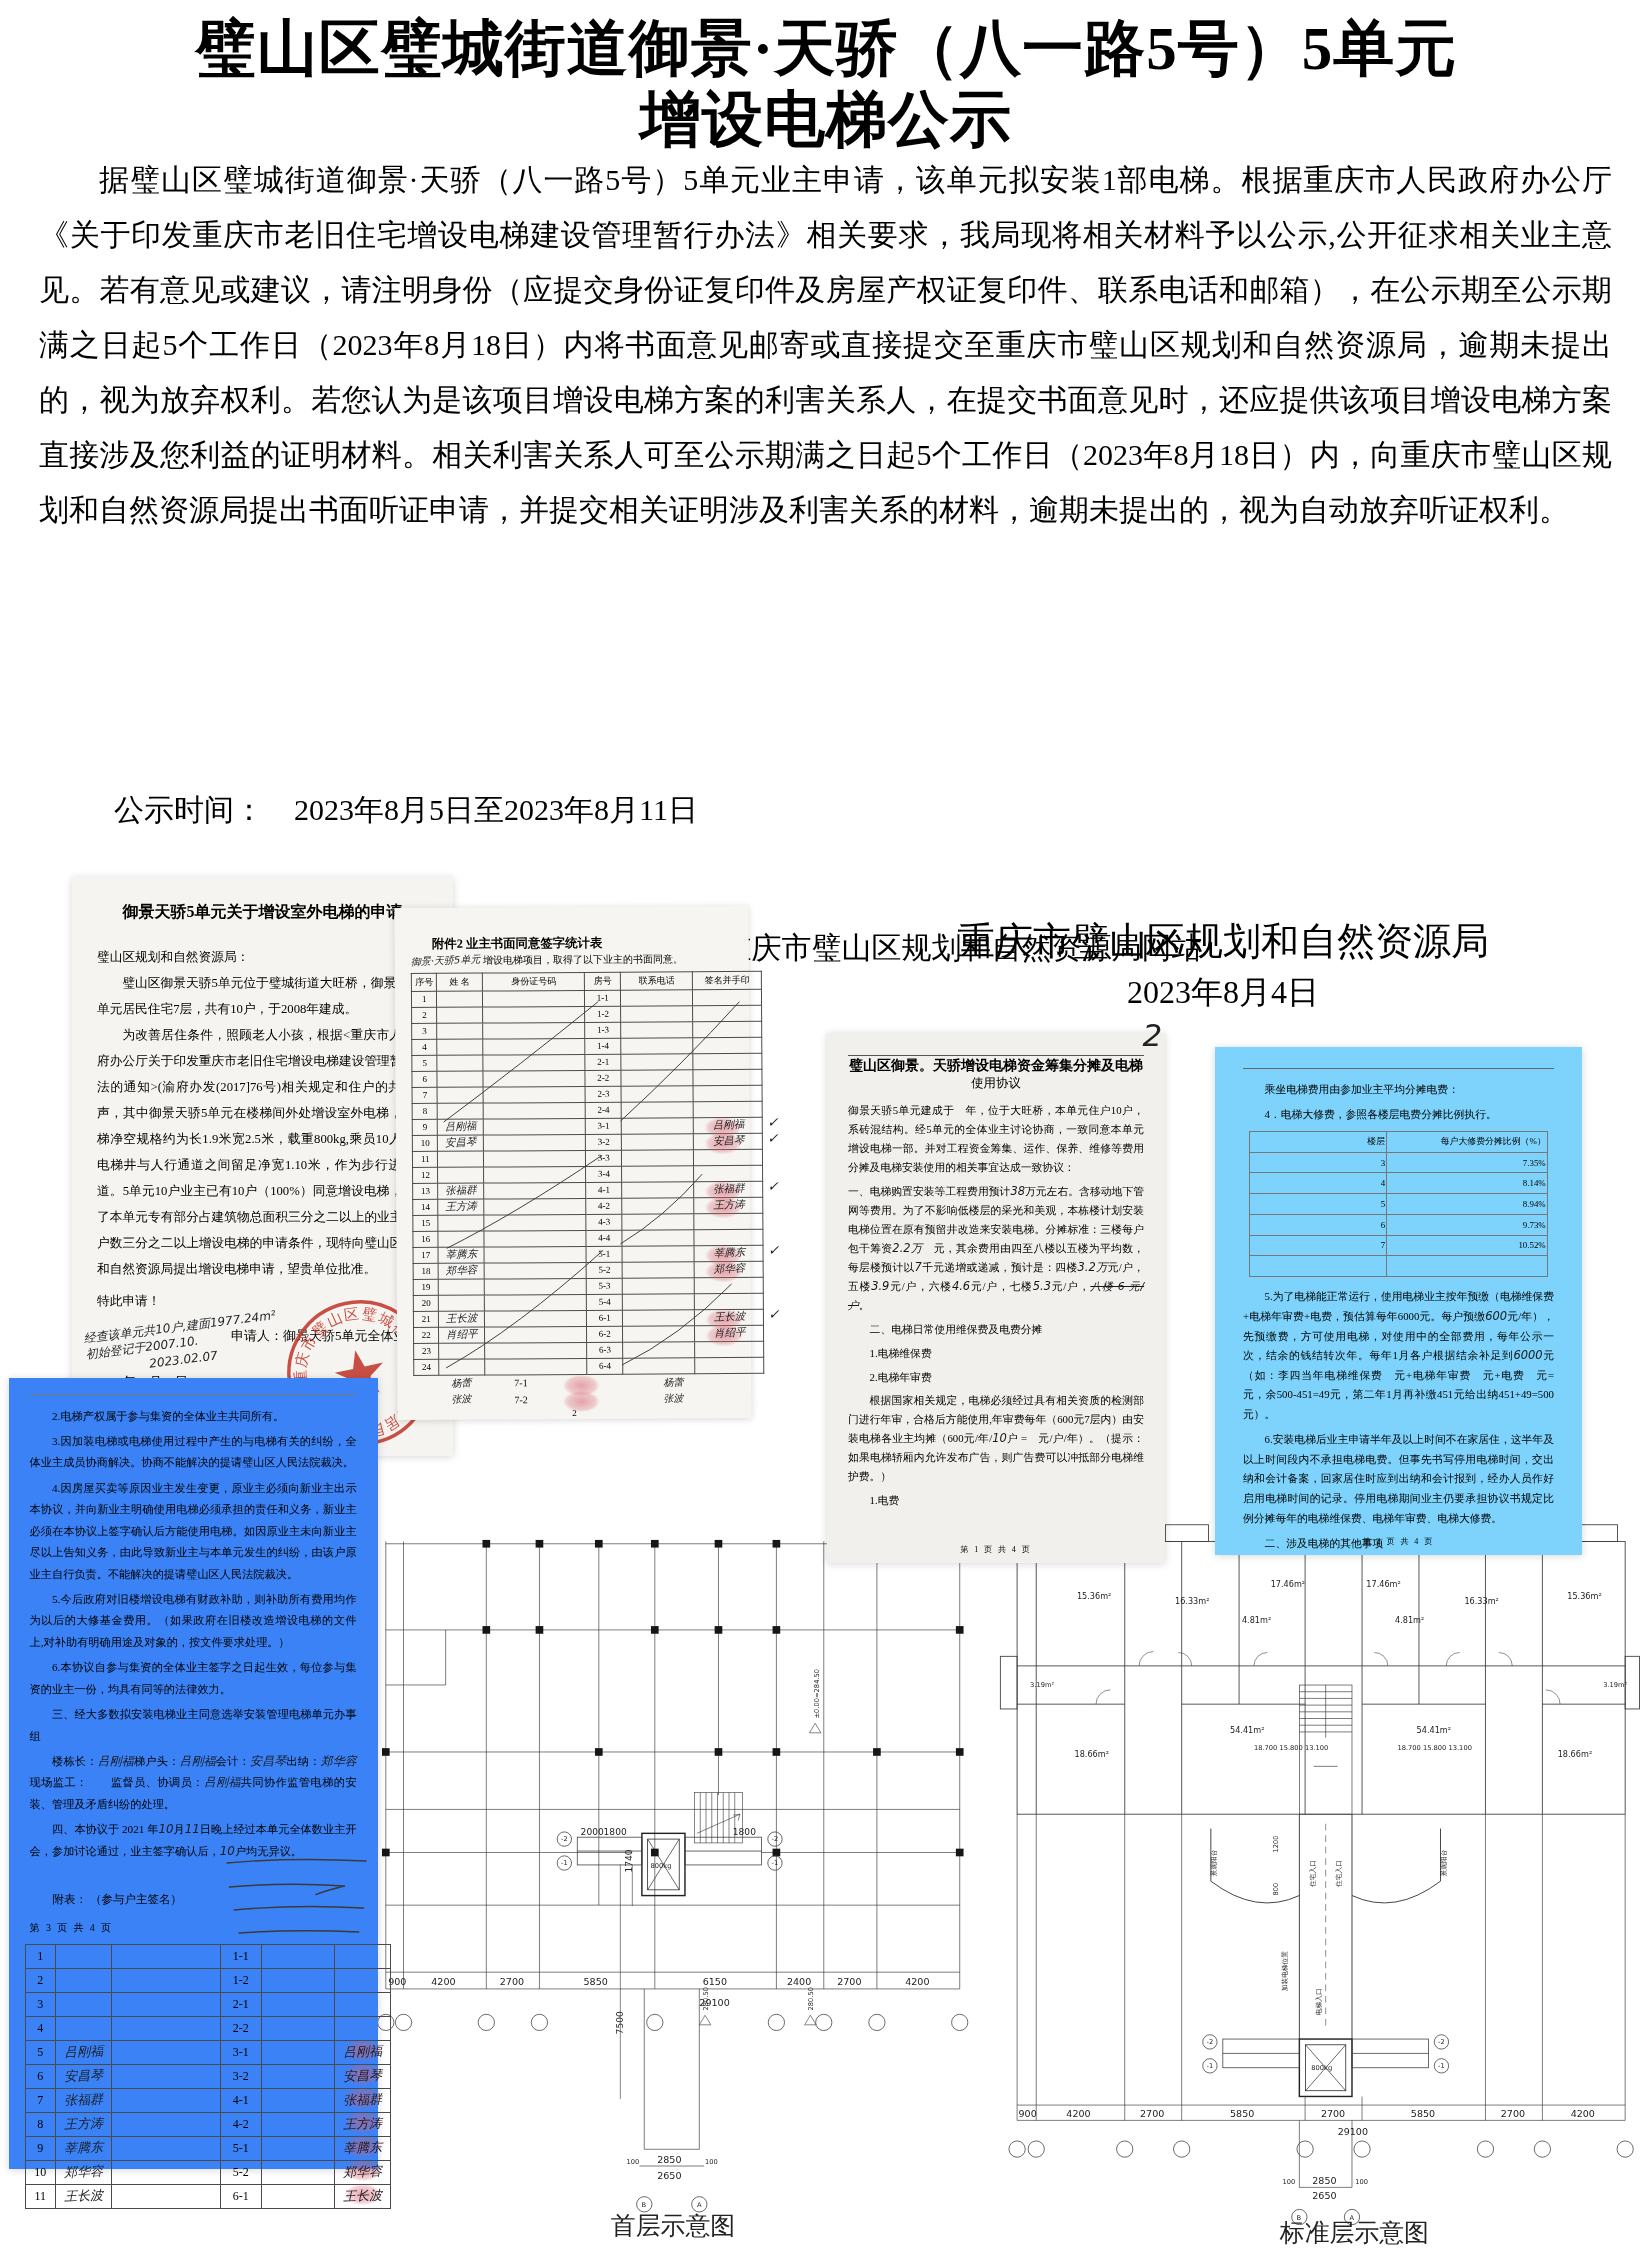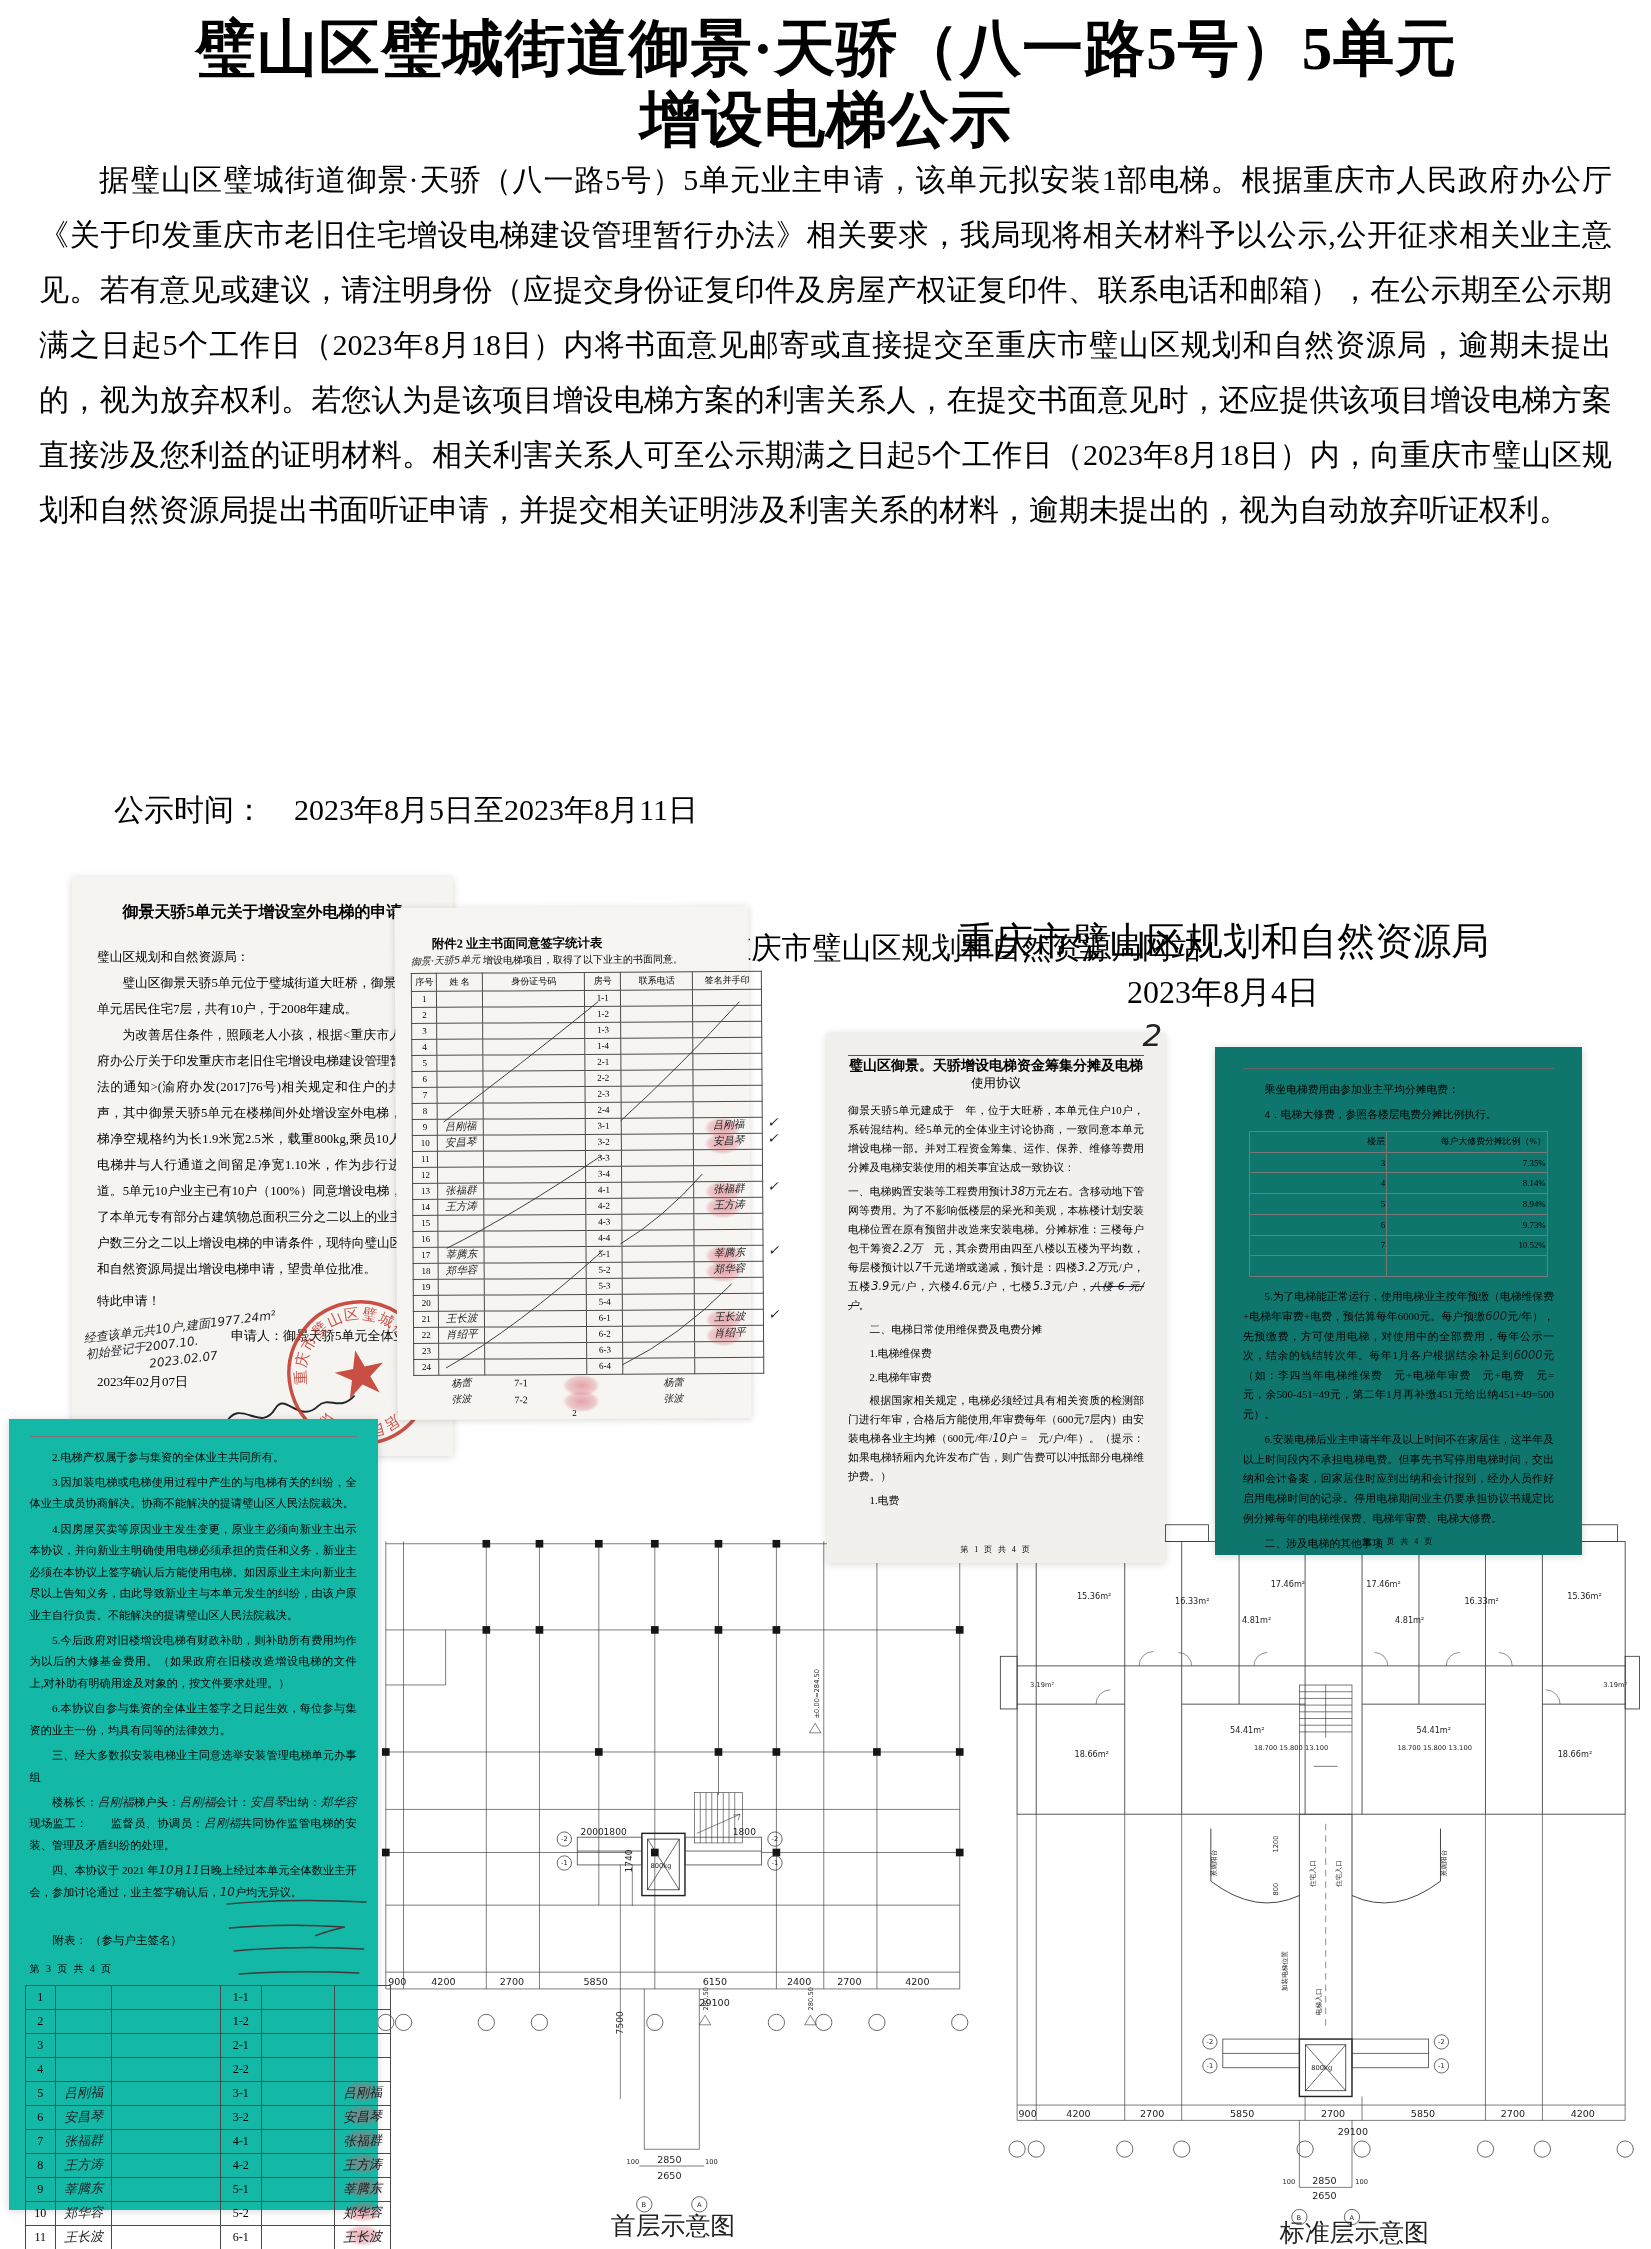--- a/index.html
+++ b/index.html
@@ -57,28 +57,28 @@
   #docC{left:827px;top:1033px;width:338px;height:530px;background:#f1f0ec;padding:19px 21px}
   #docC .t{font-size:14px;font-weight:bold;text-align:center;line-height:17px;margin:2.9px 0 1px;
            border-top:1.4px solid #555;padding-top:1px}
   #docC .t2{font-size:12.4px;text-align:center;margin-bottom:9.6px}
   #docC p{font-size:10.8px;line-height:19px;margin:0 0 4.8px;text-align:justify}
   #docC .ind{text-indent:2em}
   .ftr{position:absolute;bottom:7.7px;left:0;width:100%;text-align:center;font-size:8.1px;letter-spacing:1.9px}
   #docC .corner{position:absolute;right:2.9px;top:-16.3px;font-size:31px;font-family:"DejaVu Sans",sans-serif;
                 font-style:italic;color:#222}
   
-  #docD{left:1215px;top:1047px;width:367px;height:508px;background:#0f766e;padding:21px 28px}
+  #docD{left:1215px;top:1047px;width:367px;height:508px;background:#7dd3fc;padding:21px 28px}
   #docD p{font-size:10.8px;line-height:19.6px;margin:0 0 5.7px;text-align:justify}
   #docD .ind{text-indent:2em}
   #docD .rule{border-top:1.2px solid #666;margin:0 0 10.5px}
   table.pct{border-collapse:collapse;table-layout:fixed;width:96%;margin:6.7px auto 10.5px}
   table.pct th,table.pct td{border:0.8px solid #777;font-size:8.9px;font-weight:normal;text-align:right;height:17.7px}
   
-  #docEF{left:8.6px;top:1419px;width:369px;height:791px;background:#14b8a6;padding:17px 21px;z-index:2}
+  #docEF{left:8.6px;top:1378px;width:369px;height:791px;background:#3b82f6;padding:17px 21px;z-index:2}
   #docEF p{font-size:11.2px;line-height:21.5px;margin:0 0 3.8px;text-align:justify}
   #docEF .ind{text-indent:2em}
   #docEF .attach{margin-top:27px;font-size:11.5px}
   #docEF .pg3{text-align:left;font-size:10px;letter-spacing:1.9px;margin:10.5px 0 8.6px}
   table.ftb{border-collapse:collapse;table-layout:fixed;width:102%;margin-left:-4.8px}
   table.ftb td{border:1.1px solid #4a4a4a;font-size:12px;text-align:center;height:21px}
   table.ftb .hw{font-size:13px}
   
   .plan{position:absolute;z-index:1}
   .plan text{font-family:"DejaVu Sans","Liberation Sans",sans-serif;fill:#222}

